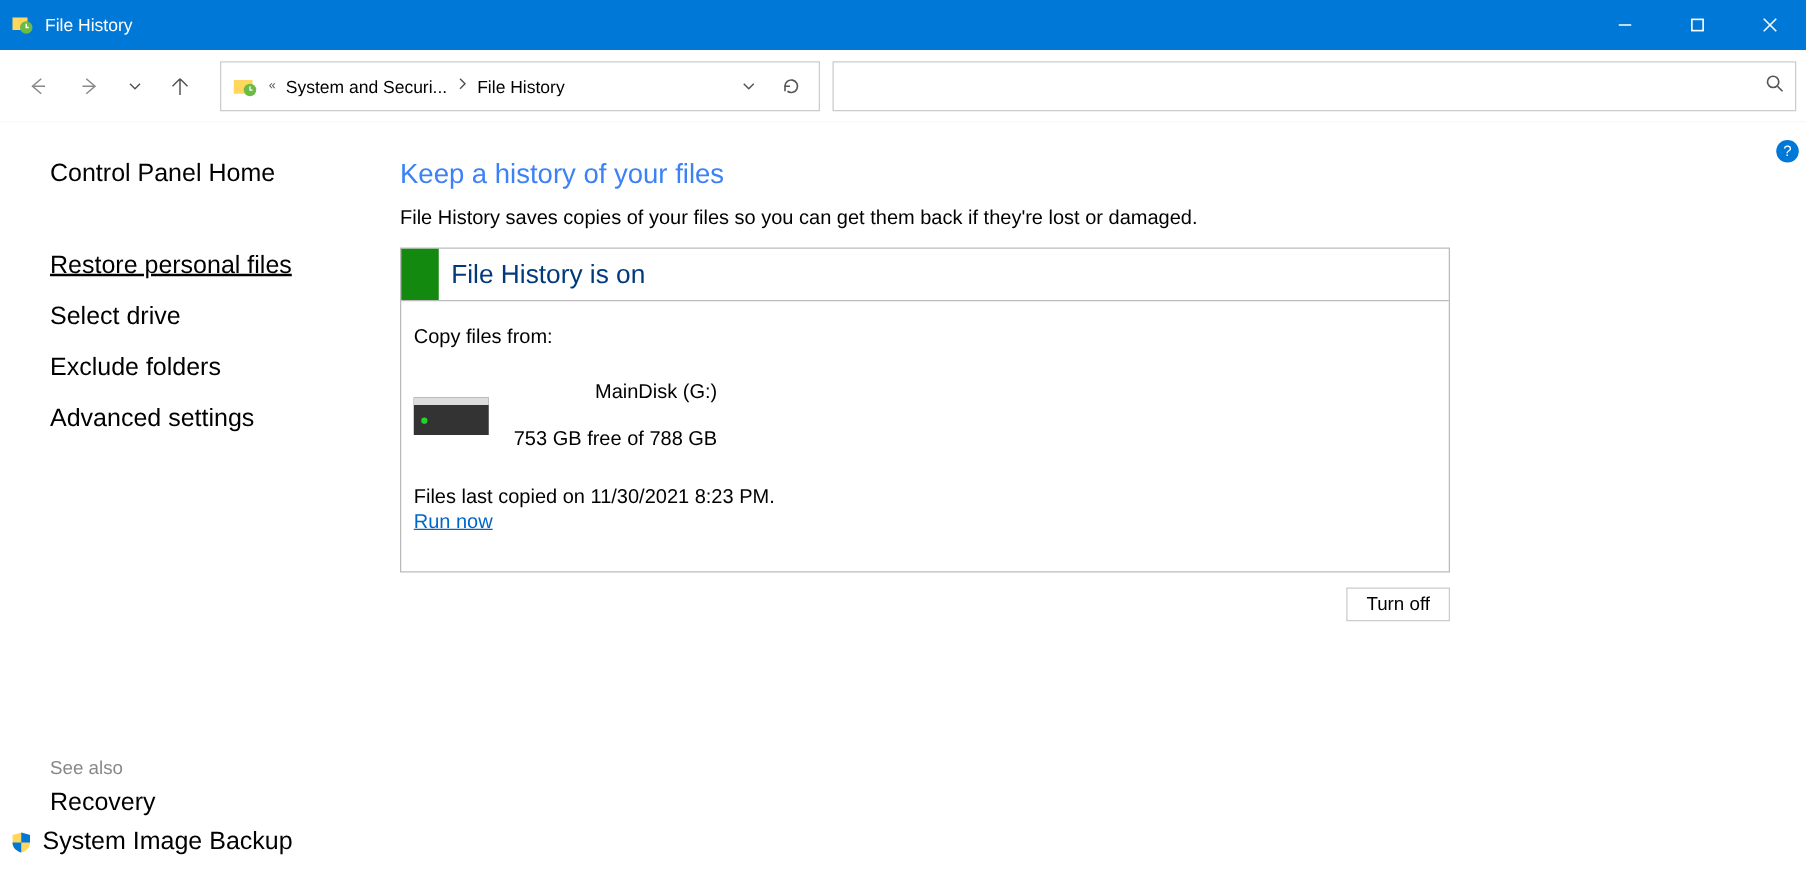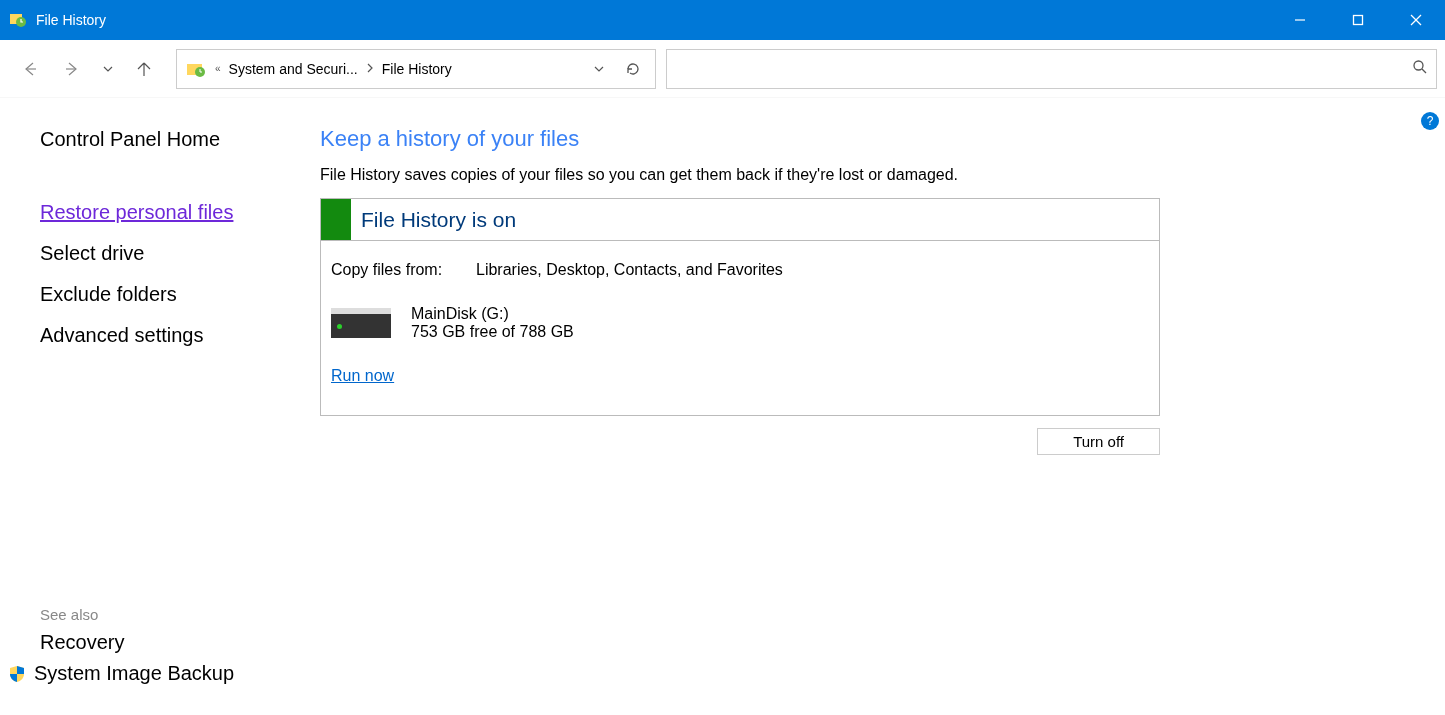--- a/index.html
+++ b/index.html
@@ -108,21 +108,21 @@
     flex-direction:column;
     position:relative;
   }
   .sidebar .top-links { display:flex; flex-direction:column; gap: 18px;}
   .sidebar a, .sidebar .link {
     color:#000;
     font-size:20px;
     text-decoration:none;
   }
   .sidebar a.active {
-    color:#6d28d9;
+    color:#000000;
     text-decoration: underline;
   }
   .sidebar .see-also-wrap {
     margin-top:auto;
     padding-bottom:10px;
     display:flex; flex-direction:column; gap:8px;
   }
   .sidebar .see-also-label { color:#888; font-size:15px;}
   .sidebar .img-backup {
     display:flex; align-items:center; gap:8px; margin-left:-32px;
@@ -165,34 +165,34 @@
   .status-row { display:flex; margin-bottom:26px; }
   .status-label { width:145px; font-size:16px;}
   .status-value { font-size:16px; flex:1; }
   .drive-block { display:flex; align-items:center; gap:20px; }
   .drive-icon {
     width:60px; height:30px; background:#333; border-top:6px solid #ddd; position:relative;
   }
   .drive-icon::after {
     content:''; position:absolute; left:6px; top:10px; width:5px; height:5px; background:#2bd12b; border-radius:50%;
   }
-  .drive-text { display:flex; flex-direction:column; gap:0; font-size:16px; }
+  .drive-text { display:flex; flex-direction:column; gap:20px; font-size:16px;text-align:right; }
   .last-copy { font-size:16px; margin-top:4px; }
   .run-now { color:#0066cc; font-size:16px; margin-top:2px; display:inline-block; }
 
   .turnoff-row {
     width:840px;
     display:flex;
     justify-content:flex-end;
     padding-top:12px;
   }
   .turnoff-btn {
     border:1px solid #ccc;
     background:#fff;
-    padding: 4px 35px;
+    padding: 4px 15px;
     font-size:15px;
     font-family:inherit;
   }
 
 </style>
 </head>
 <body>
 
 <div class="titlebar">
   <span class="app-icon">
@@ -322,32 +322,32 @@
     <p class="page-desc">File History saves copies of your files so you can get them back if they're lost or damaged.</p>
 
     <div class="status-box">
       <div class="status-header">
         <div class="green"></div>
         <span class="status-title">File History is on</span>
       </div>
       <div class="status-body">
         <div class="status-row">
           <div class="status-label">Copy files from:</div>
-          <div class="status-value">Libraries, Desktop, Contacts, and Favorites</div>
         </div>
         <div class="status-row" style="margin-bottom:10px;">
           <div class="status-value">
             <div class="drive-block">
               <div class="drive-icon"></div>
               <div class="drive-text">
                 <span>MainDisk (G:)</span>
                 <span>753 GB free of 788 GB</span>
               </div>
             </div>
             <div style="height:24px"></div>
+            <div class="last-copy">Files last copied on 11/30/2021 8:23 PM.</div>
             <a href="#" class="run-now">Run now</a>
           </div>
         </div>
       </div>
     </div>
 
     <div class="turnoff-row">
       <button class="turnoff-btn">Turn off</button>
     </div>
   </div>

